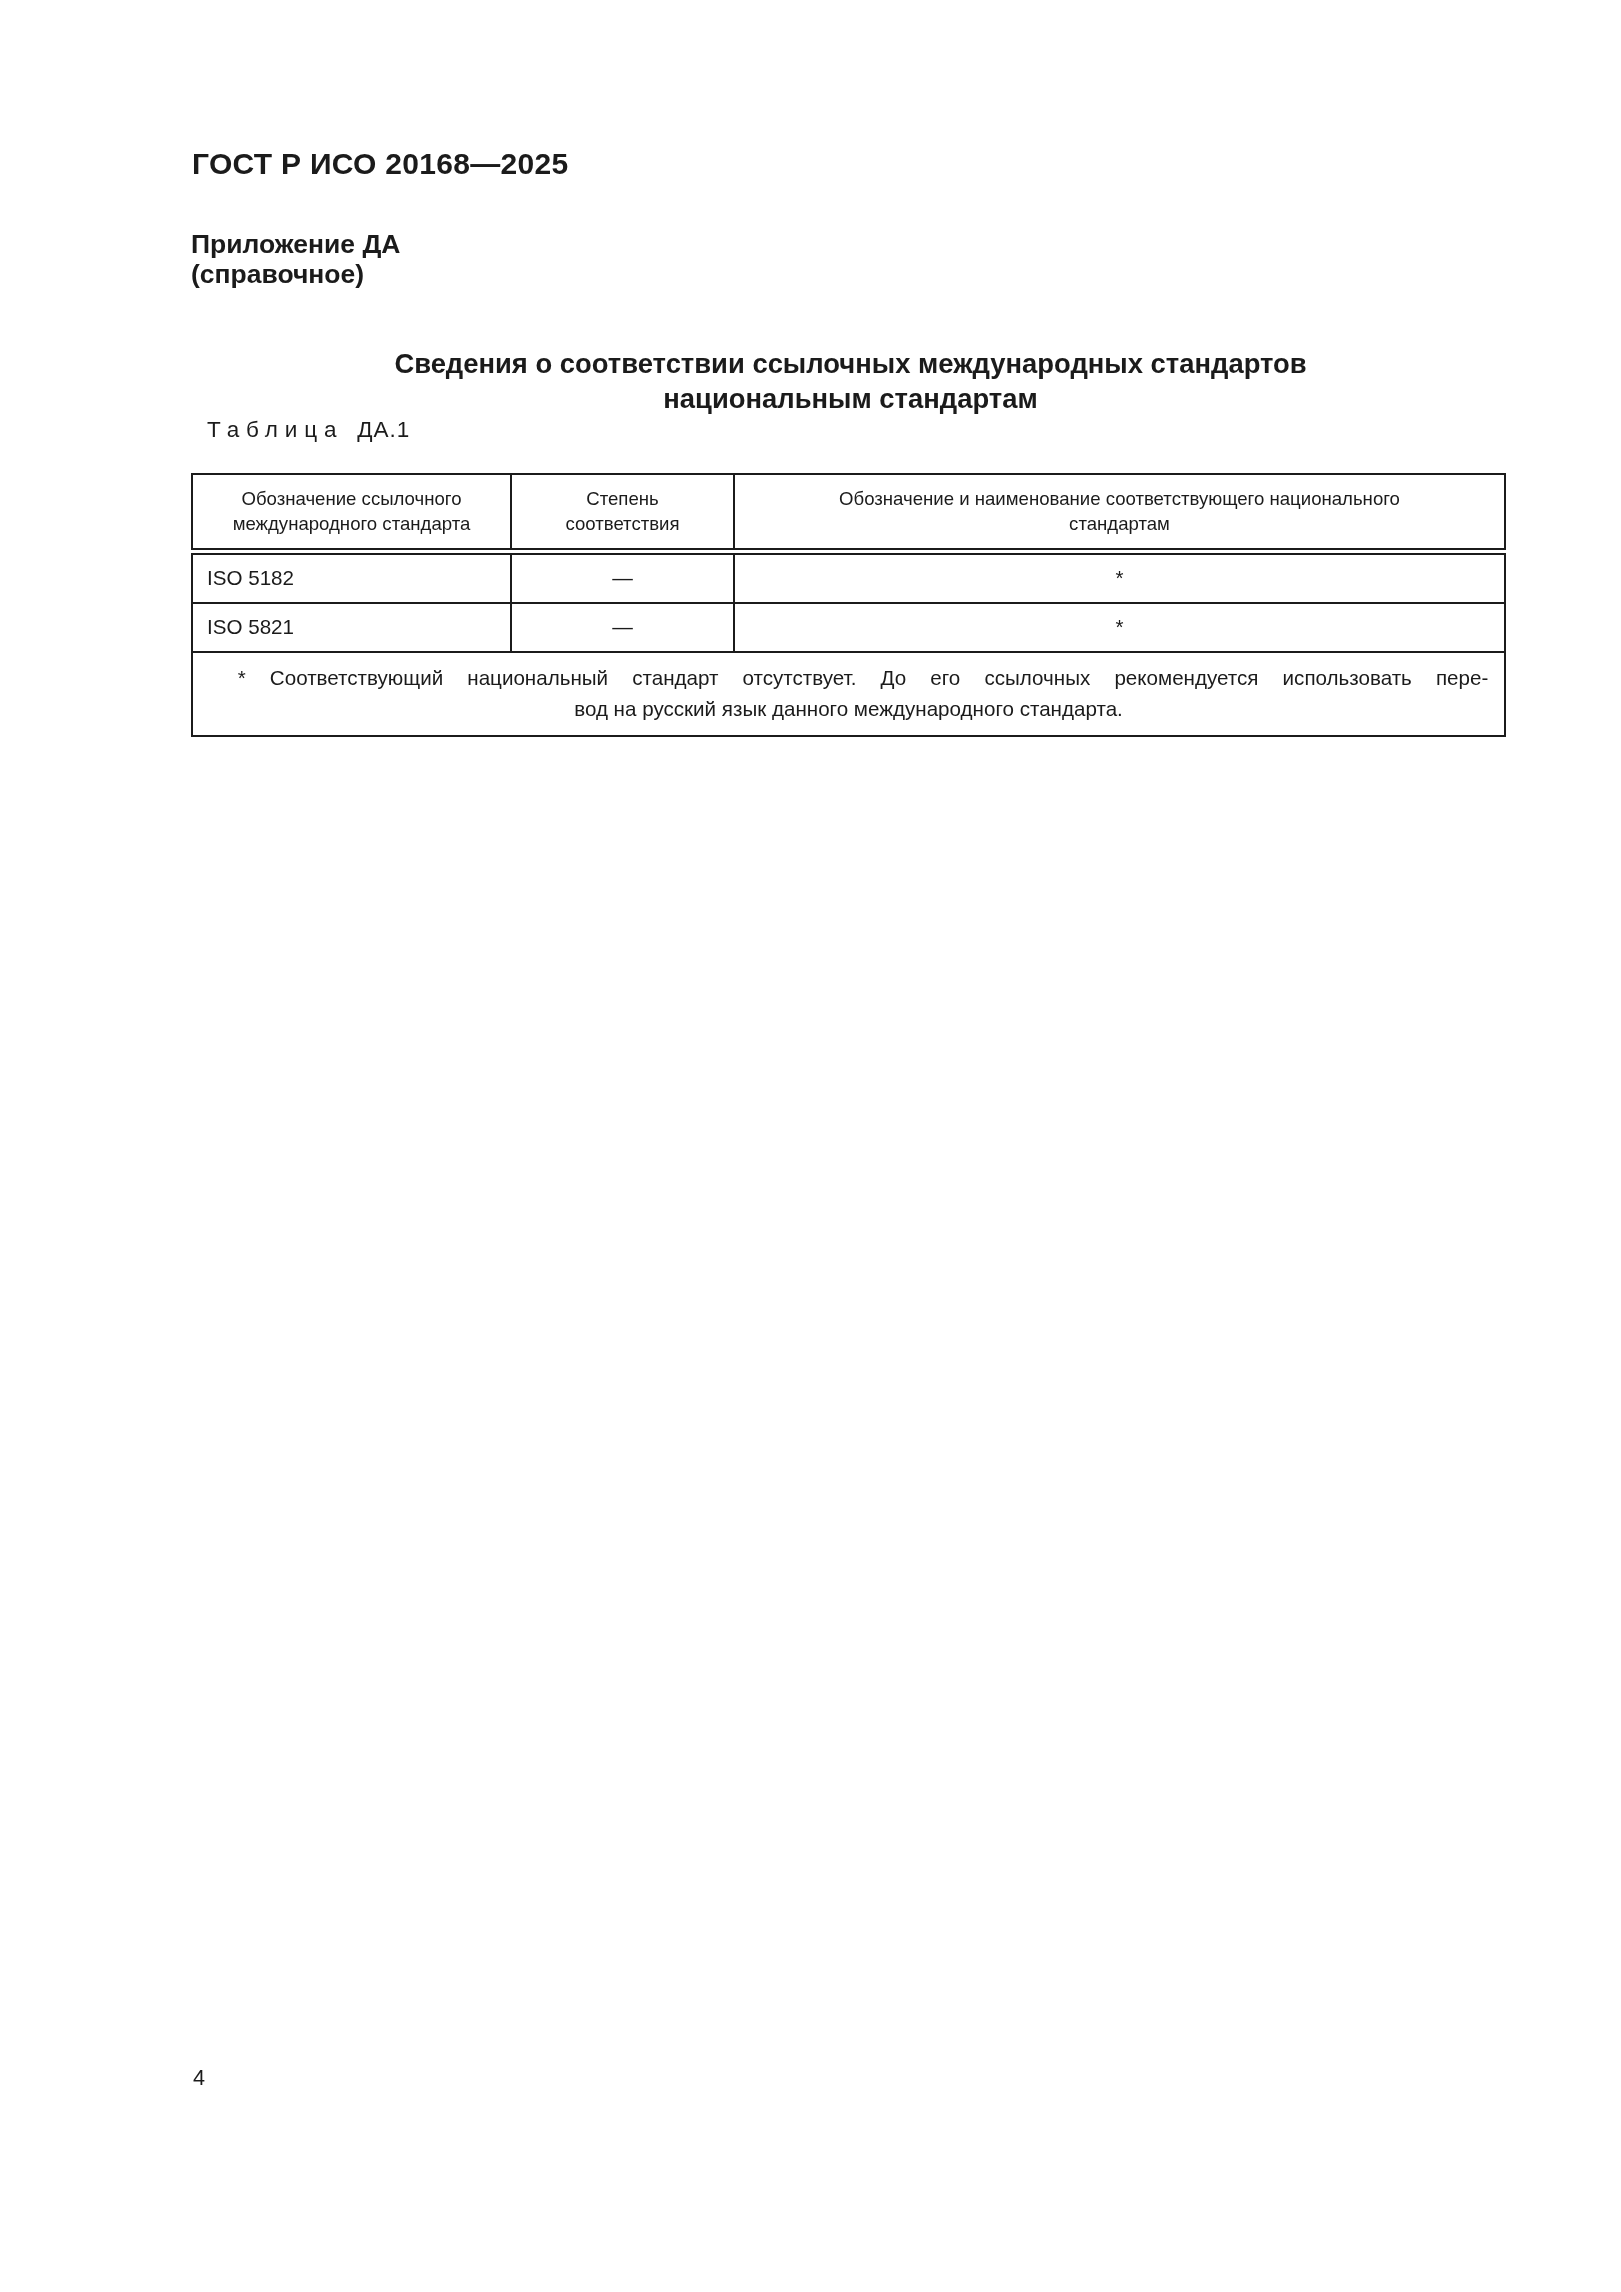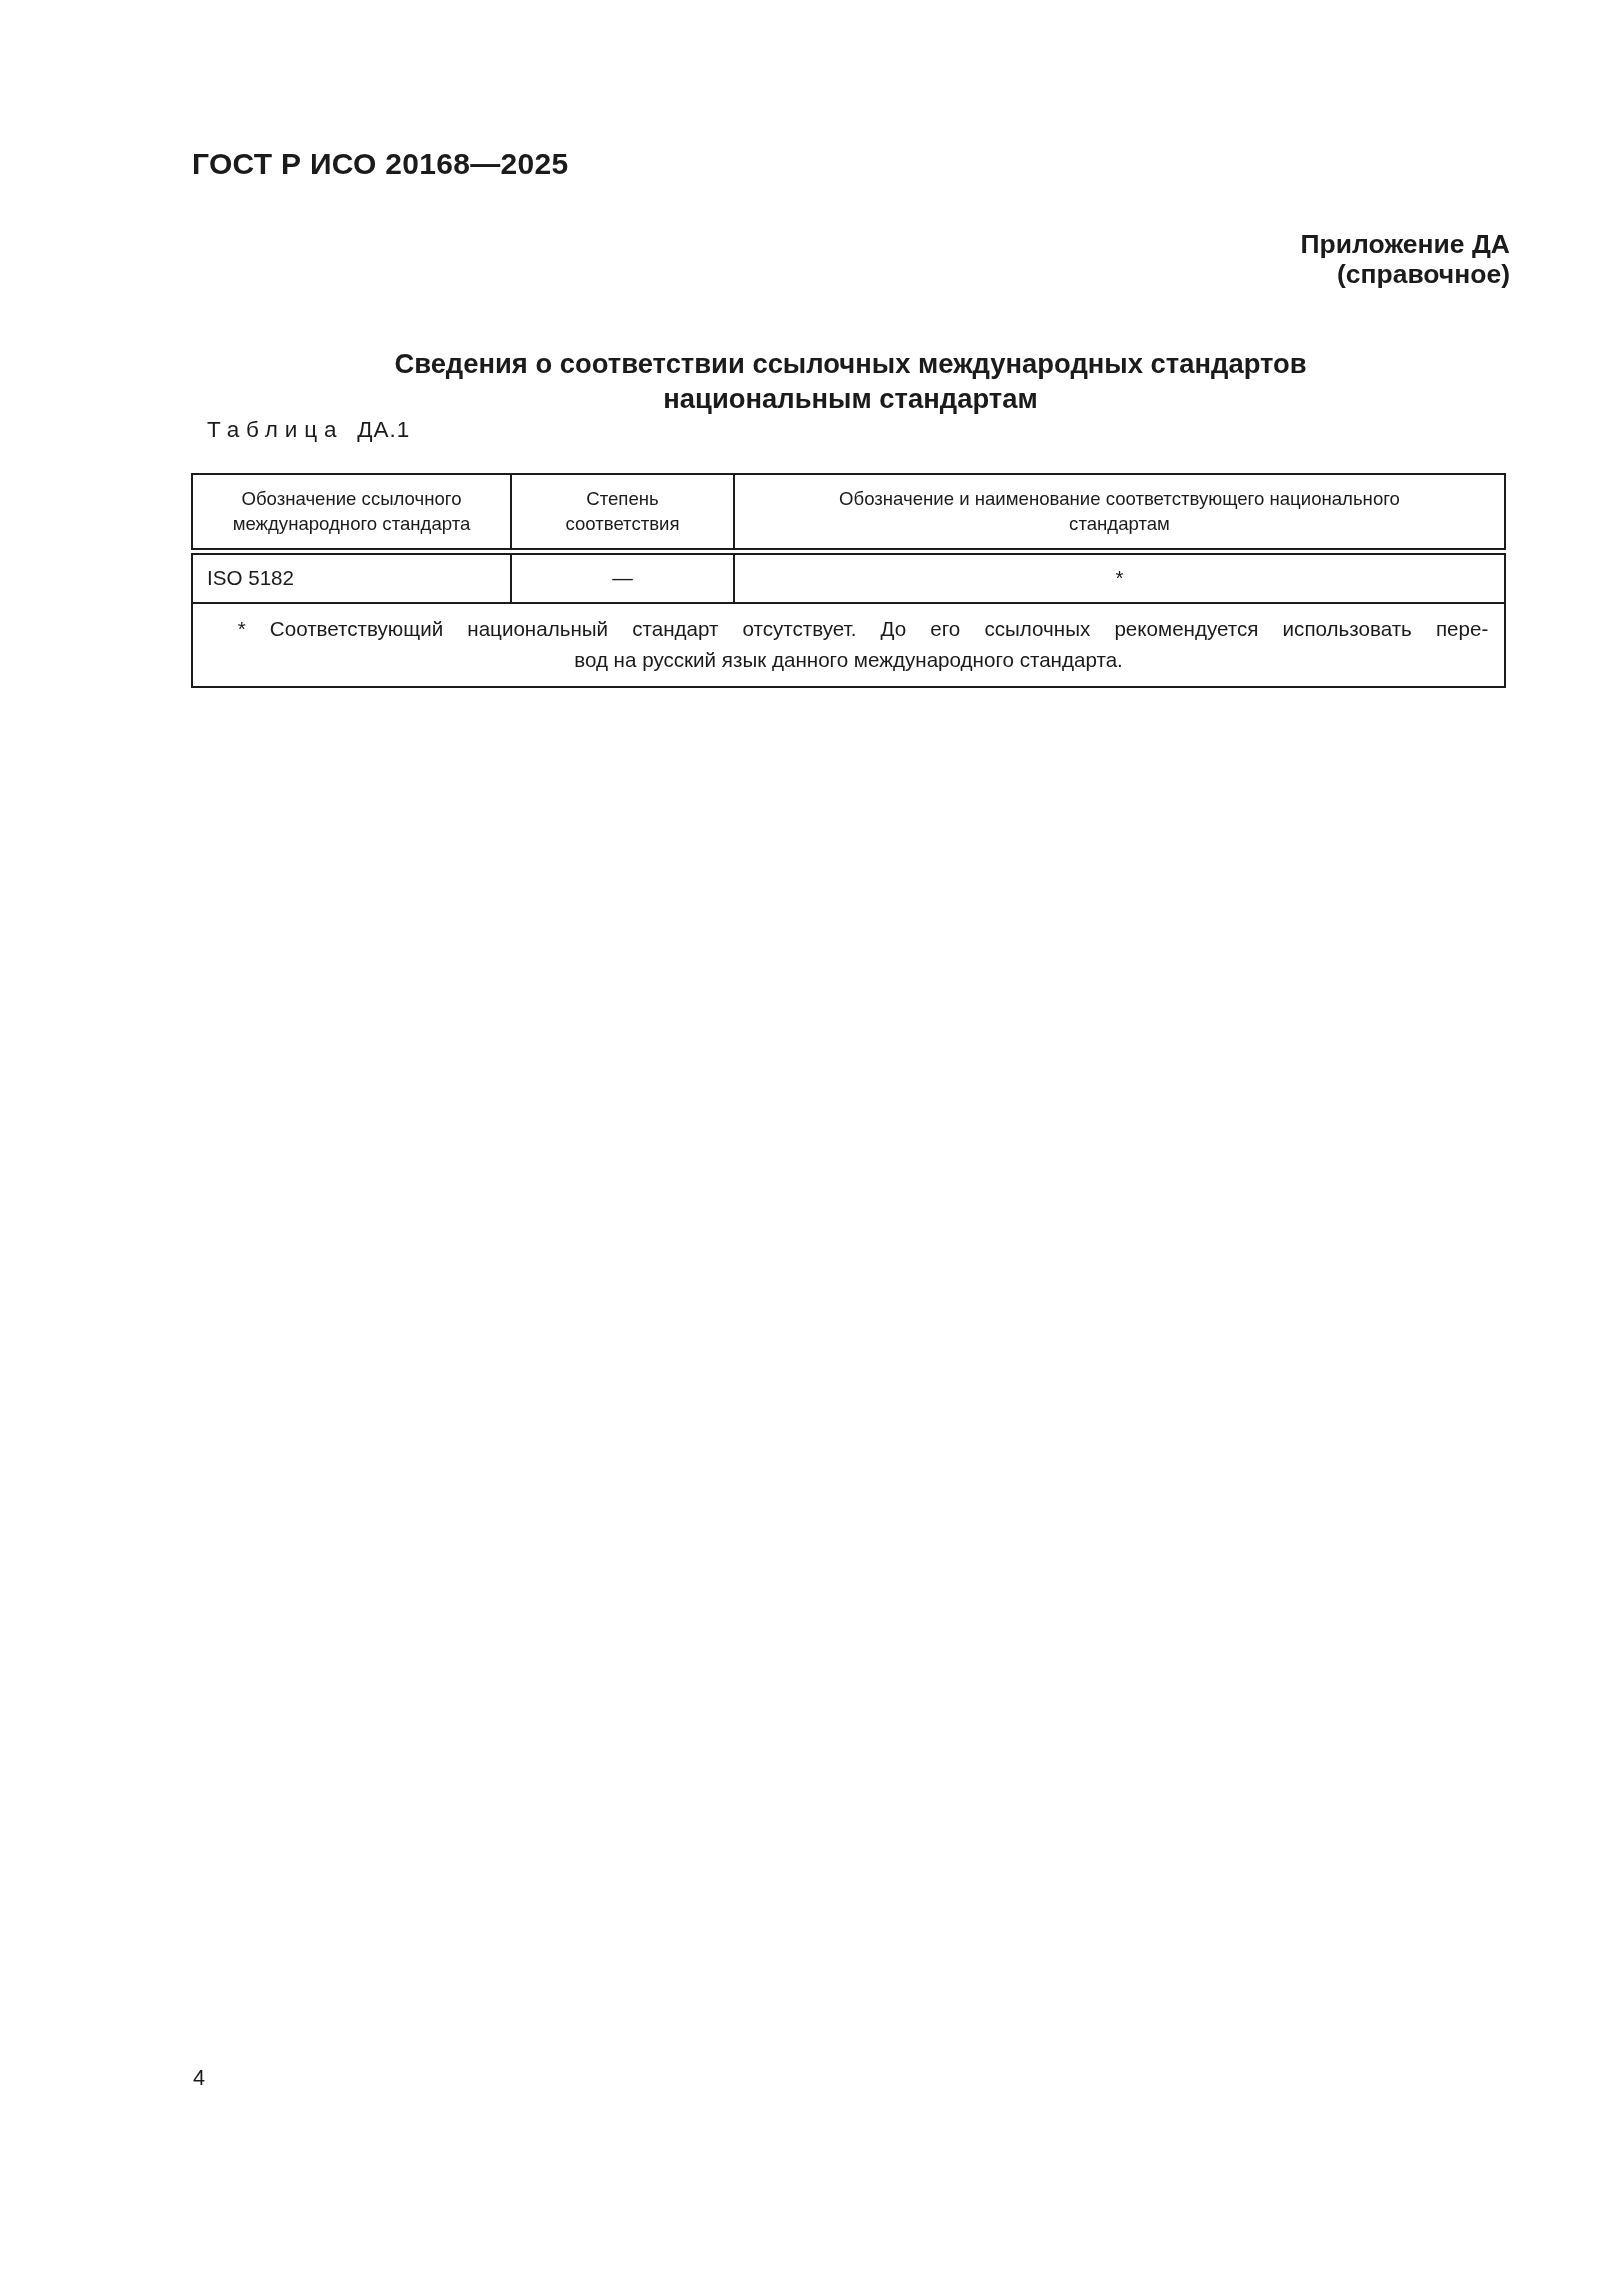--- a/index.html
+++ b/index.html
@@ -25,21 +25,21 @@
     font-size: 30px;
     font-weight: 700;
     letter-spacing: 0.3px;
     white-space: nowrap;
   }
   .annex-head {
     position: absolute;
     left: 191px;
     top: 229px;
     width: 1319px;
-    text-align: right;
+    text-align: left;
     font-size: 26.5px;
     font-weight: 700;
     line-height: 30px;
   }
   .annex-title {
     position: absolute;
     left: 191px;
     top: 322px;
     width: 1319px;
     text-align: center;
@@ -150,20 +150,25 @@
           <div>стандартам</div>
         </th>
       </tr>
     </thead>
     <tbody>
       <tr>
         <td class="cell-left">ISO 5182</td>
         <td class="cell-center">—</td>
         <td class="cell-center">*</td>
       </tr>
+      <tr>
+        <td class="cell-left">ISO 5821</td>
+        <td class="cell-center">—</td>
+        <td class="cell-center">*</td>
+      </tr>
       <tr class="fn-row">
         <td colspan="3">
           <div class="fn-line-1">* Соответствующий национальный стандарт отсутствует. До его ссылочных рекомендуется использовать пере-</div>
           <div class="fn-line-2">вод на русский язык данного международного стандарта.</div>
         </td>
       </tr>
     </tbody>
   </table>
 
   <div class="page-number">4</div>

